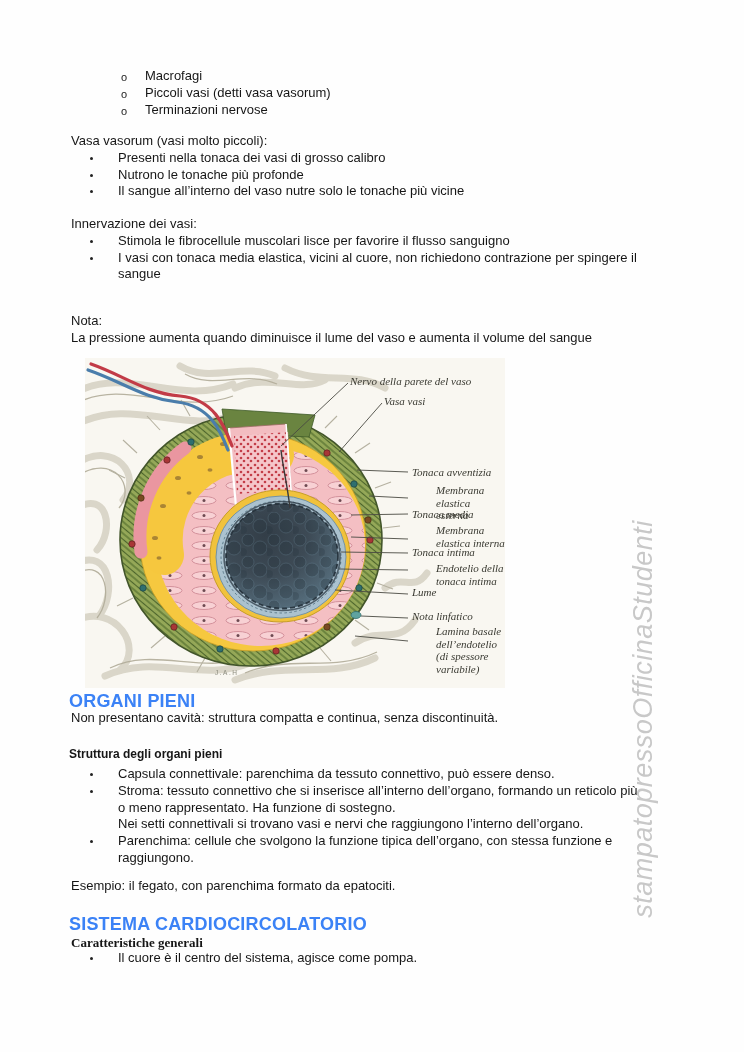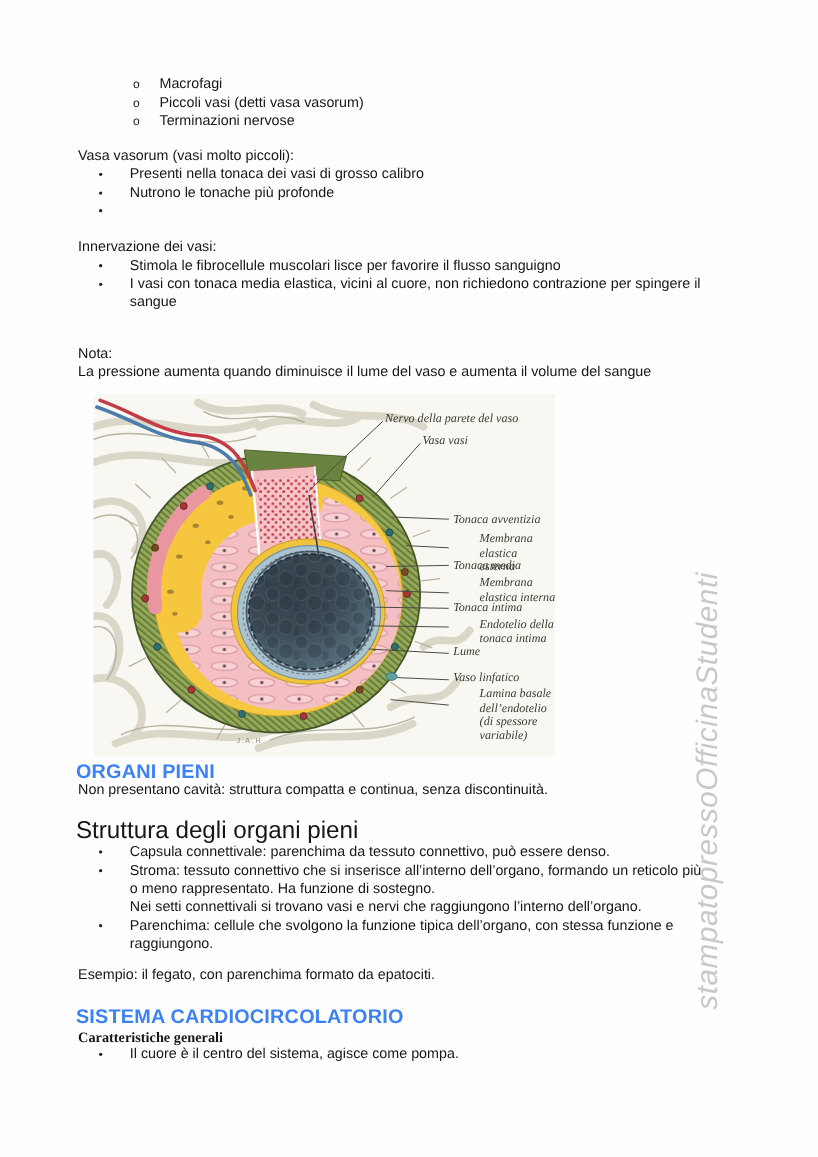--- a/index.html
+++ b/index.html
@@ -11,21 +11,21 @@
   .blk{position:absolute; left:71px; font-size:13px;}
   .tl{position:relative; line-height:16.8px; height:16.8px; white-space:nowrap;}
   .tl .txt{display:inline-block;}
   .ind .txt{margin-left:47px;}          
   .sub .txt{margin-left:74px;}          
   .dot{position:absolute; left:19px; top:7px; width:3px; height:3px;
        border-radius:50%; background:#222;}
   .omark{position:absolute; left:50px; top:1px; font-size:11px; color:#222;}
   .red-h{position:absolute; left:69px; font-size:18px; font-weight:bold;
          color:#3b82f6; line-height:20px; white-space:nowrap; letter-spacing:0.2px;}
-  .blk-h{position:absolute; left:69px; font-size:22px; font-weight:normal;
+  .blk-h{position:absolute; left:69px; font-size:12px; font-weight:bold;
          line-height:19px; white-space:nowrap;}
   .bold13{position:absolute; left:71px; font-size:13px; font-weight:bold;
           line-height:16.8px; white-space:nowrap;font-family:Liberation Serif, serif;}
   #figure{position:absolute; left:85px; top:358px; width:420px; height:330px;}
   #figure svg{position:absolute; left:0; top:0;}
   .fig-label{position:absolute; font-family:"Liberation Serif","DejaVu Serif",serif;
              font-style:italic; font-size:11px; line-height:12.5px; color:#3a3a32;
              white-space:nowrap;}
   .fig-label.multi{white-space:pre-line;margin-left:24px;}
   #watermark{position:absolute; left:643px; top:719px; transform:translate(-50%,-50%) rotate(-90deg);
@@ -40,21 +40,21 @@
   <div class="blk" style="top:68px">
     <div class="tl sub"><span class="omark">o</span><span class="txt">Macrofagi</span></div>
     <div class="tl sub"><span class="omark">o</span><span class="txt">Piccoli vasi (detti vasa vasorum)</span></div>
     <div class="tl sub"><span class="omark">o</span><span class="txt">Terminazioni nervose</span></div>
   </div>
 
   <div class="blk" style="top:133px">
     <div class="tl"><span class="txt">Vasa vasorum (vasi molto piccoli):</span></div>
     <div class="tl ind"><span class="dot"></span><span class="txt">Presenti nella tonaca dei vasi di grosso calibro</span></div>
     <div class="tl ind"><span class="dot"></span><span class="txt">Nutrono le tonache più profonde</span></div>
-    <div class="tl ind"><span class="dot"></span></div>
+    <div class="tl ind"><span class="dot"></span><span class="txt">Il sangue all’interno del vaso nutre solo le tonache più vicine</span></div>
   </div>
 
   <div class="blk" style="top:216px">
     <div class="tl"><span class="txt">Innervazione dei vasi:</span></div>
     <div class="tl ind"><span class="dot"></span><span class="txt">Stimola le fibrocellule muscolari lisce per favorire il flusso sanguigno</span></div>
     <div class="tl ind"><span class="dot"></span><span class="txt">I vasi con tonaca media elastica, vicini al cuore, non richiedono contrazione per spingere il</span></div>
     <div class="tl ind"><span class="txt">sangue</span></div>
   </div>
 
   <div class="blk" style="top:313px">
@@ -220,21 +220,21 @@
     <div class="fig-label" style="left:327px; top:108px">Tonaca avventizia</div>
     <div class="fig-label multi" style="left:327px; top:126px">Membrana
 elastica esterna</div>
     <div class="fig-label" style="left:327px; top:150px">Tonaca media</div>
     <div class="fig-label multi" style="left:327px; top:166px">Membrana
 elastica interna</div>
     <div class="fig-label" style="left:327px; top:188px">Tonaca intima</div>
     <div class="fig-label multi" style="left:327px; top:204px">Endotelio della
 tonaca intima</div>
     <div class="fig-label" style="left:327px; top:228px">Lume</div>
-    <div class="fig-label" style="left:327px; top:252px">Vaso linfatico</div>
+    <div class="fig-label" style="left:327px; top:252px">Nota linfatico</div>
     <div class="fig-label multi" style="left:327px; top:267px">Lamina basale
 dell’endotelio
 (di spessore
 variabile)</div>
   </div>
 
   <div class="red-h" style="top:691px">ORGANI PIENI</div>
   <div class="blk" style="top:710px">
     <div class="tl"><span class="txt">Non presentano cavità: struttura compatta e continua, senza discontinuità.</span></div>
   </div>

